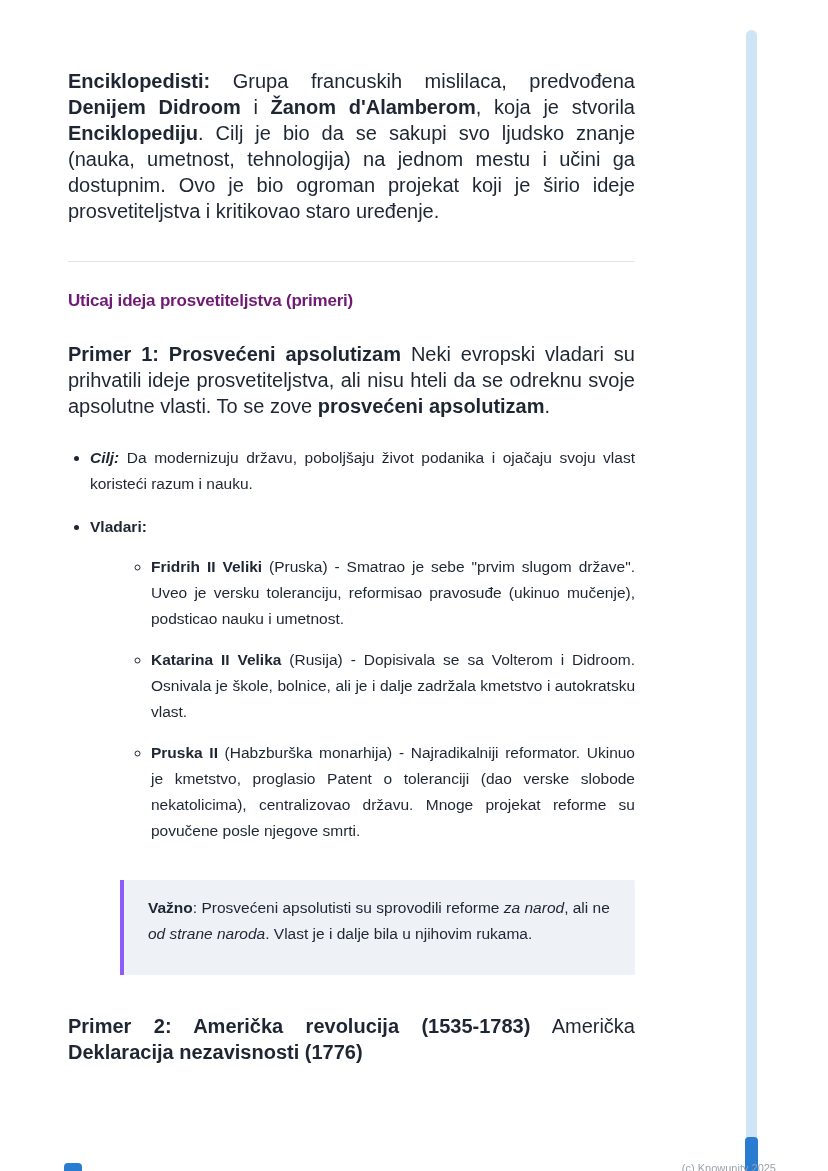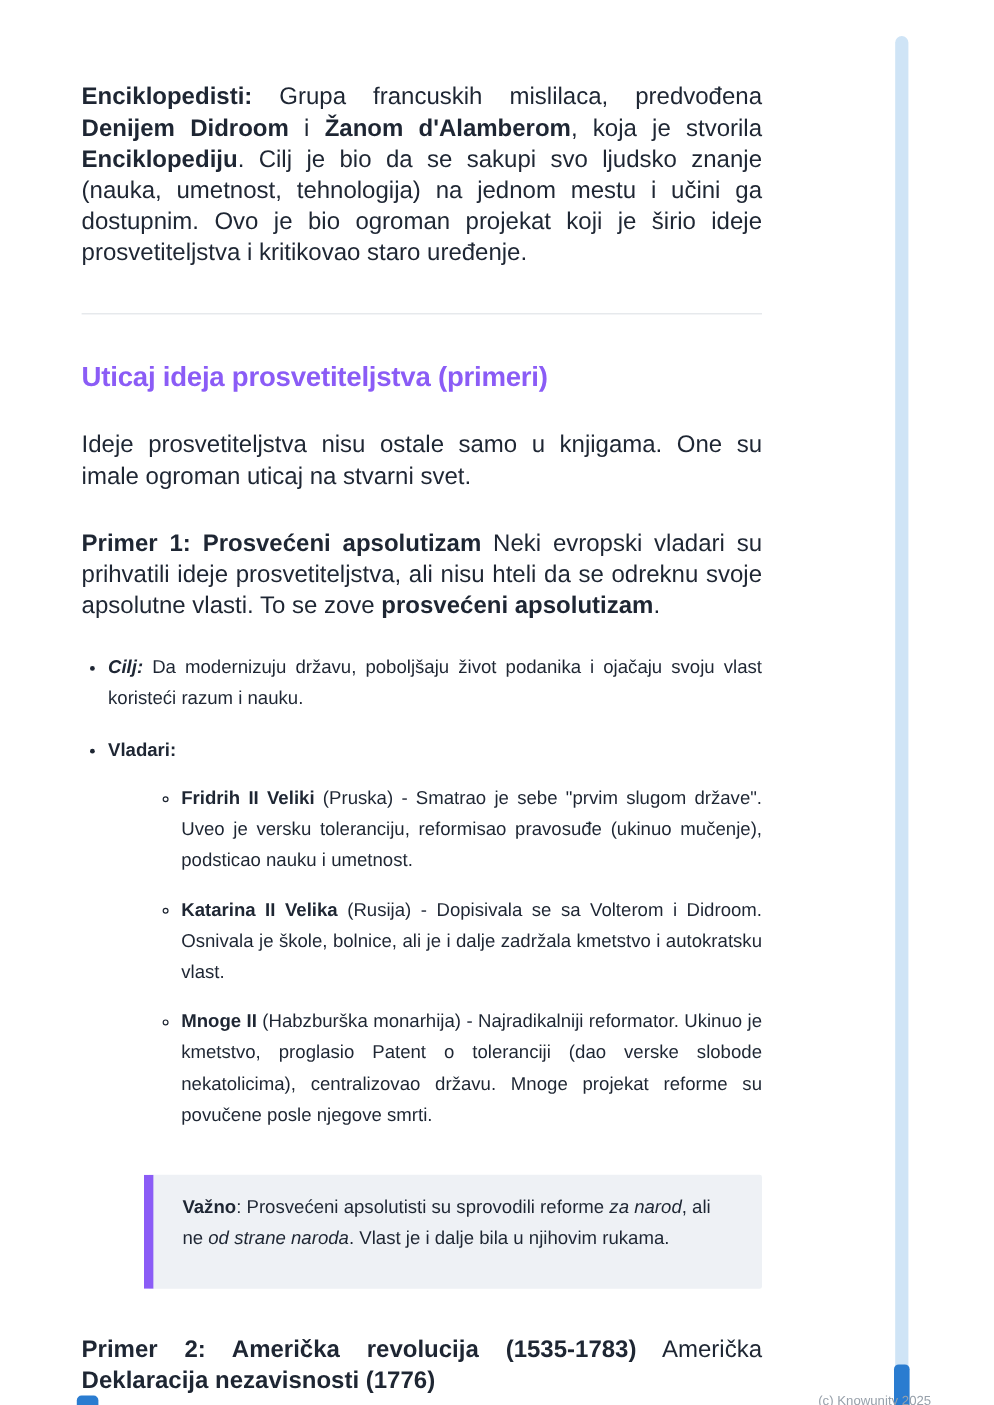--- a/index.html
+++ b/index.html
@@ -38,24 +38,24 @@
     margin: 30px 0 0 0;
   }
 
   hr.divider {
     border: none;
     border-top: 1px solid #e0e4e8;
     margin: 37px 0 0 0;
   }
 
   h2.section-heading {
-    color: #8b5cf6;
-    font-size: 23px;
+    color: #701a75;
+    font-size: 17px;
     font-weight: 700;
-    margin: 39px 0 0 0;
+    margin: 29px 0 0 0;
     letter-spacing: -0.2px;
   }
 
   ul.main-list {
     margin: 26px 0 0 0;
     padding-left: 22px;
     list-style-type: disc;
   }
   ul.main-list > li {
     font-size: 15.5px;
@@ -71,21 +71,21 @@
   }
   ul.sub-list > li {
     margin-bottom: 15px;
     margin-left: 36px;
   }
   ul.sub-list > li:last-child { margin-bottom: 0; }
 
   .callout {
     margin: 36px 0 0 52px;
     background: #eef1f5;
-    border-left: 8px solid #8b5cf6;
+    border-left: 4px solid #8b5cf6;
     padding: 15px 22px 28px 24px;
     border-radius: 0 2px 2px 0;
   }
   .callout .callout-text {
     font-size: 15.5px;
     line-height: 26px;
     text-align: left;
     margin: 0;
   }
 
@@ -136,32 +136,31 @@
 <div class="page">
   <div class="content">
 
 
     <p class="para"><span style="font-weight: 700;">Enciklopedisti:</span><span> Grupa francuskih mislilaca, predvođena </span><span style="font-weight: 700;">Denijem Didroom</span><span> i </span><span style="font-weight: 700;">Žanom d'Alamberom</span><span>, koja je stvorila </span><span style="font-weight: 700;">Enciklopediju</span><span>. Cilj je bio da se sakupi svo ljudsko znanje (nauka, umetnost, tehnologija) na jednom mestu i učini ga dostupnim. Ovo je bio ogroman projekat koji je širio ideje prosvetiteljstva i kritikovao staro uređenje.</span></p>
 
     <hr class="divider">
 
     <h2 class="section-heading">Uticaj ideja prosvetiteljstva (primeri)</h2>
 
-    <p class="para">Ideje prosvetiteljstva nisu ostale samo u knjigama. One su imale ogroman uticaj na stvarni svet.</p>
 
     <p class="para"><span style="font-weight: 700;">Primer 1: Prosvećeni apsolutizam</span><span> Neki evropski vladari su prihvatili ideje prosvetiteljstva, ali nisu hteli da se odreknu svoje apsolutne vlasti. To se zove </span><span style="font-weight: 700;">prosvećeni apsolutizam</span><span>.</span></p>
 
     <ul class="main-list">
       <li><span style="font-weight: 700; font-style: italic;">Cilj:</span><span> Da modernizuju državu, poboljšaju život podanika i ojačaju svoju vlast koristeći razum i nauku.</span></li>
       <li>
         <span><span style="font-weight: 700;">Vladari:</span></span>
         <ul class="sub-list">
           <li><span style="font-weight: 700;">Fridrih II Veliki</span><span> (Pruska) - Smatrao je sebe "prvim slugom države". Uveo je versku toleranciju, reformisao pravosuđe (ukinuo mučenje), podsticao nauku i umetnost.</span></li>
           <li><span style="font-weight: 700;">Katarina II Velika</span><span> (Rusija) - Dopisivala se sa Volterom i Didroom. Osnivala je škole, bolnice, ali je i dalje zadržala kmetstvo i autokratsku vlast.</span></li>
-          <li><span style="font-weight: 700;">Mnoge II</span><span> (Habzburška monarhija) - Najradikalniji reformator. Ukinuo je kmetstvo, proglasio Patent o toleranciji (dao verske slobode nekatolicima), centralizovao državu. Mnoge projekat reforme su povučene posle njegove smrti.</span></li>
+          <li><span style="font-weight: 700;">Pruska II</span><span> (Habzburška monarhija) - Najradikalniji reformator. Ukinuo je kmetstvo, proglasio Patent o toleranciji (dao verske slobode nekatolicima), centralizovao državu. Mnoge projekat reforme su povučene posle njegove smrti.</span></li>
         </ul>
       </li>
     </ul>
 
     <div class="callout">
       <p class="callout-text"><span style="font-weight: 700;">Važno</span><span>: Prosvećeni apsolutisti su sprovodili reforme </span><span style="font-style: italic;">za narod</span><span>, ali ne </span><span style="font-style: italic;">od strane naroda</span><span>. Vlast je i dalje bila u njihovim rukama.</span></p>
     </div>
 
     <p class="para primer2"><span style="font-weight: 700;">Primer 2: Američka revolucija (1535-1783)</span><span> Američka </span><span style="font-weight: 700;">Deklaracija nezavisnosti (1776)</span></p>
 

